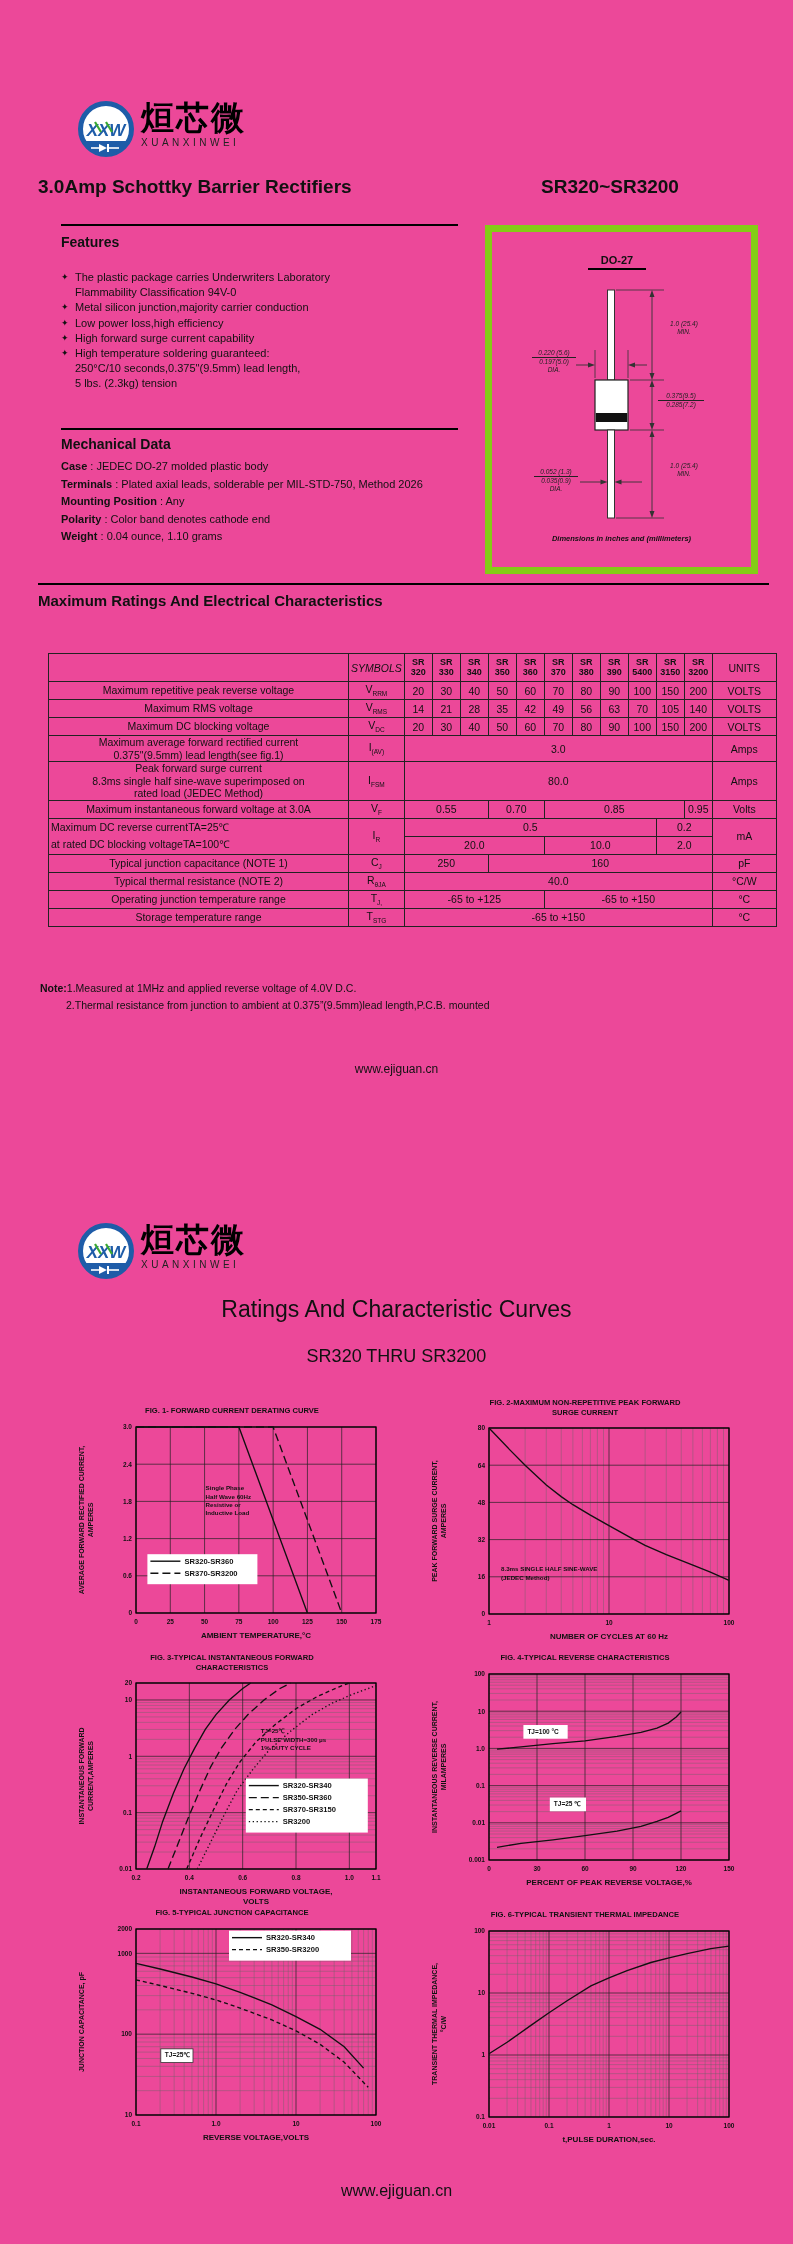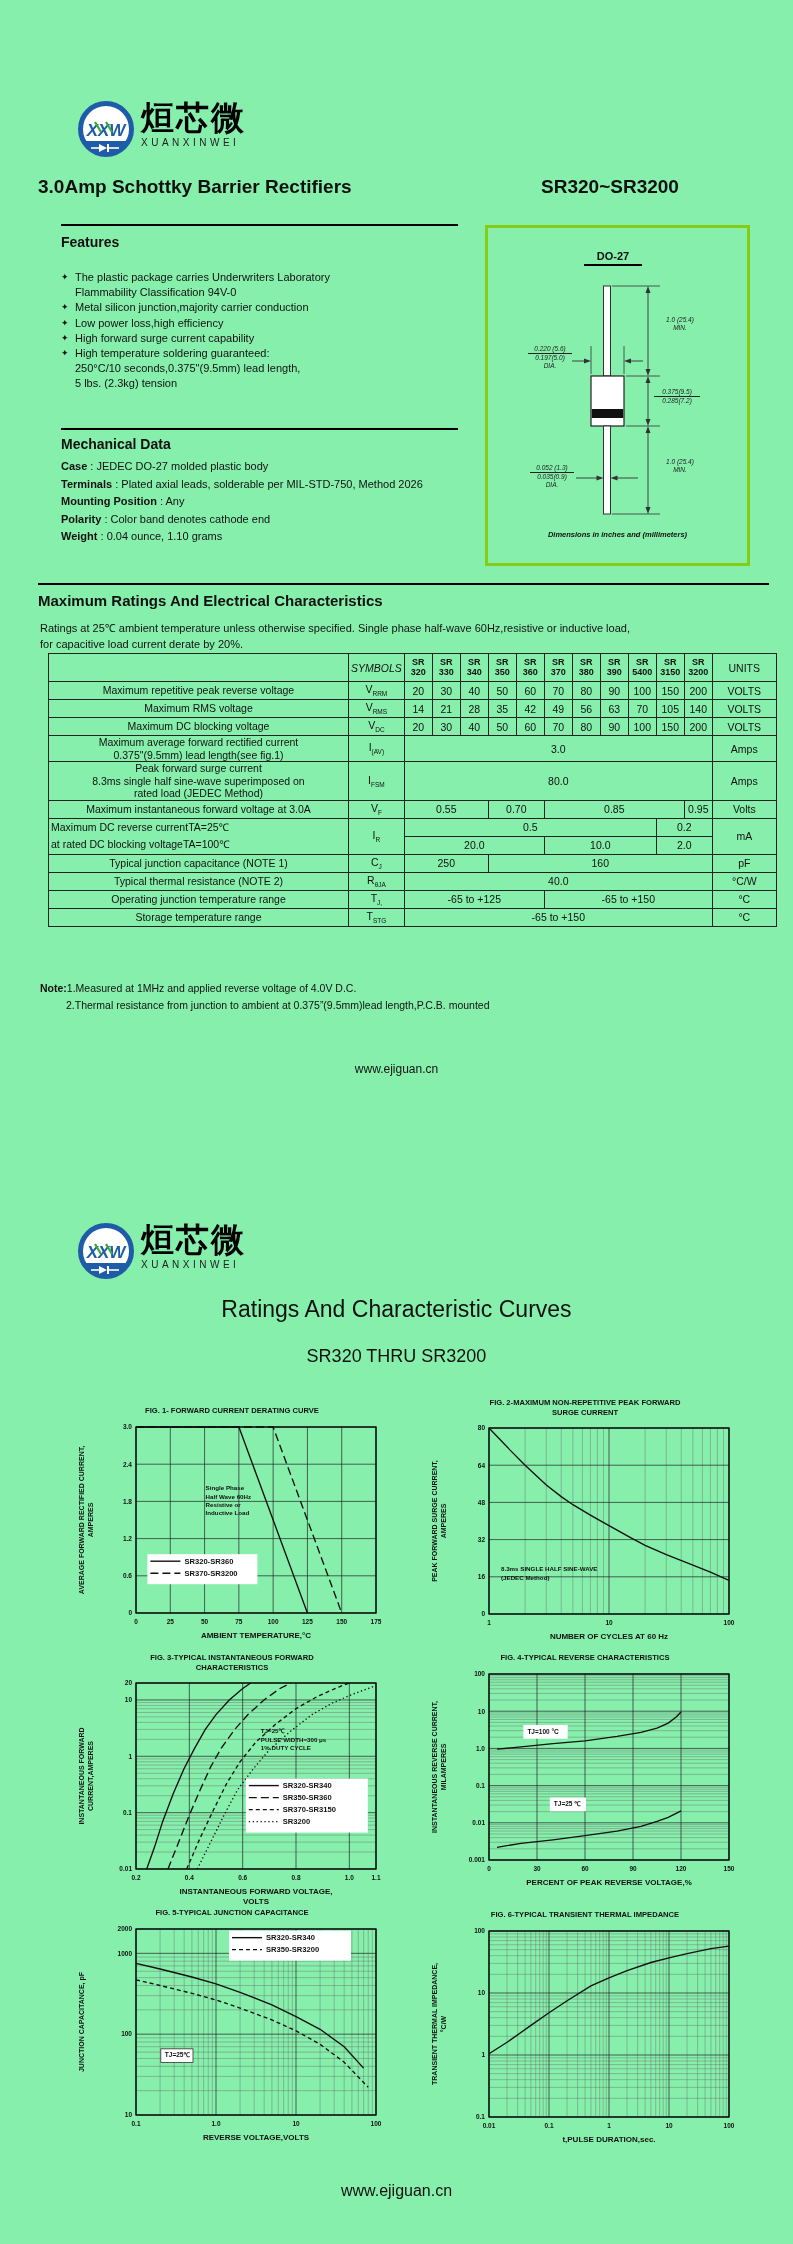--- a/index.html
+++ b/index.html
@@ -1,37 +1,37 @@
 <!DOCTYPE html>
 <html><head>
 <meta charset="utf-8">
 <style>
   html,body{margin:0;padding:0;background:#e8e8e8;}
-  #doc{position:relative;width:793px;height:2244px;background:#86efac;margin:0 auto;
+  #doc{position:relative;width:793px;height:2244px;background:#ec4899;margin:0 auto;
        font-family:"Liberation Sans", sans-serif;color:#111;overflow:hidden;}
   .abs{position:absolute;}
   .center{text-align:center;}
   
   .logo{display:flex;align-items:flex-start;}
   .logo-txt{margin-left:4px;}
   .logo-cn{font-size:33px;font-weight:700;letter-spacing:2px;line-height:36px;color:#000;}
   .logo-latin{font-size:10px;letter-spacing:3.5px;color:#222;margin-top:1px;}
   .doc-title{font-size:19px;font-weight:700;}
   .part-range{font-size:19px;font-weight:700;text-align:center;}
   .sec-rule{border-top:2px solid #000;height:0;}
   .sec-h{font-size:14px;font-weight:700;}
   .feat-line{display:flex;font-size:11px;line-height:15.2px;}
   .feat-line .bullet{width:14px;font-size:9px;flex:0 0 14px;}
   .feat-line.cont{padding-left:14px;}
   .mech-line{font-size:11px;line-height:17.5px;}
   .mech-line b{font-weight:700;}
   .big-h{font-size:15px;font-weight:700;}
   .ratings-desc{font-size:11px;line-height:16px;}
   
-  .pkg-box{border:3px solid #84cc16;}
+  .pkg-box{border:7px solid #84cc16;}
   .pkg-label{font-size:11px;font-weight:700;border-bottom:2px solid #000;padding-bottom:2px;text-align:center;}
   .dim{font-size:6.5px;font-style:italic;line-height:8px;text-align:center;color:#222;}
   .dim .fracline{border-bottom:1px solid #222;}
   .pkg-caption{font-size:7.5px;font-style:italic;font-weight:700;text-align:center;}
   
   table.ratings{border-collapse:collapse;table-layout:fixed;border:1.5px solid #222;}
   table.ratings td,table.ratings th{border:1px solid #222;padding:0 2px;font-size:10.5px;
       text-align:center;vertical-align:middle;font-weight:400;overflow:hidden;}
   table.ratings th{height:27px;}
   table.ratings tr{height:18px;}
@@ -180,24 +180,20 @@
   <div class="abs" style="left:61px;top:458px;width:420px;">
       <div class="mech-line"><b>Case</b><span> : JEDEC DO-27 molded plastic body</span></div>
       <div class="mech-line"><b>Terminals</b><span> : Plated axial leads, solderable per MIL-STD-750, Method 2026</span></div>
       <div class="mech-line"><b>Mounting Position</b><span> : Any</span></div>
       <div class="mech-line"><b>Polarity</b><span> : Color band denotes cathode end</span></div>
       <div class="mech-line"><b>Weight</b><span> : 0.04 ounce, 1.10 grams</span></div>
     </div>
 
   <div class="abs sec-rule" style="left:38px;top:583px;width:731px;"></div>
   <div class="abs big-h" style="left:38px;top:592px;">Maximum Ratings And Electrical Characteristics</div>
-  <div class="abs ratings-desc" style="left:40px;top:620px;width:710px;">
-    <div>Ratings at 25℃ ambient temperature unless otherwise specified. Single phase half-wave 60Hz,resistive or inductive load,</div>
-    <div>for capacitive load current derate by 20%.</div>
-  </div>
 
   <table class="ratings abs" style="left:48px;top:653px;">
       <colgroup>
         <col style="width: 300px;">
         <col style="width: 38px;">
         <col style="width: 28px;">
         <col style="width: 28px;">
         <col style="width: 28px;">
         <col style="width: 28px;">
         <col style="width: 28px;">

